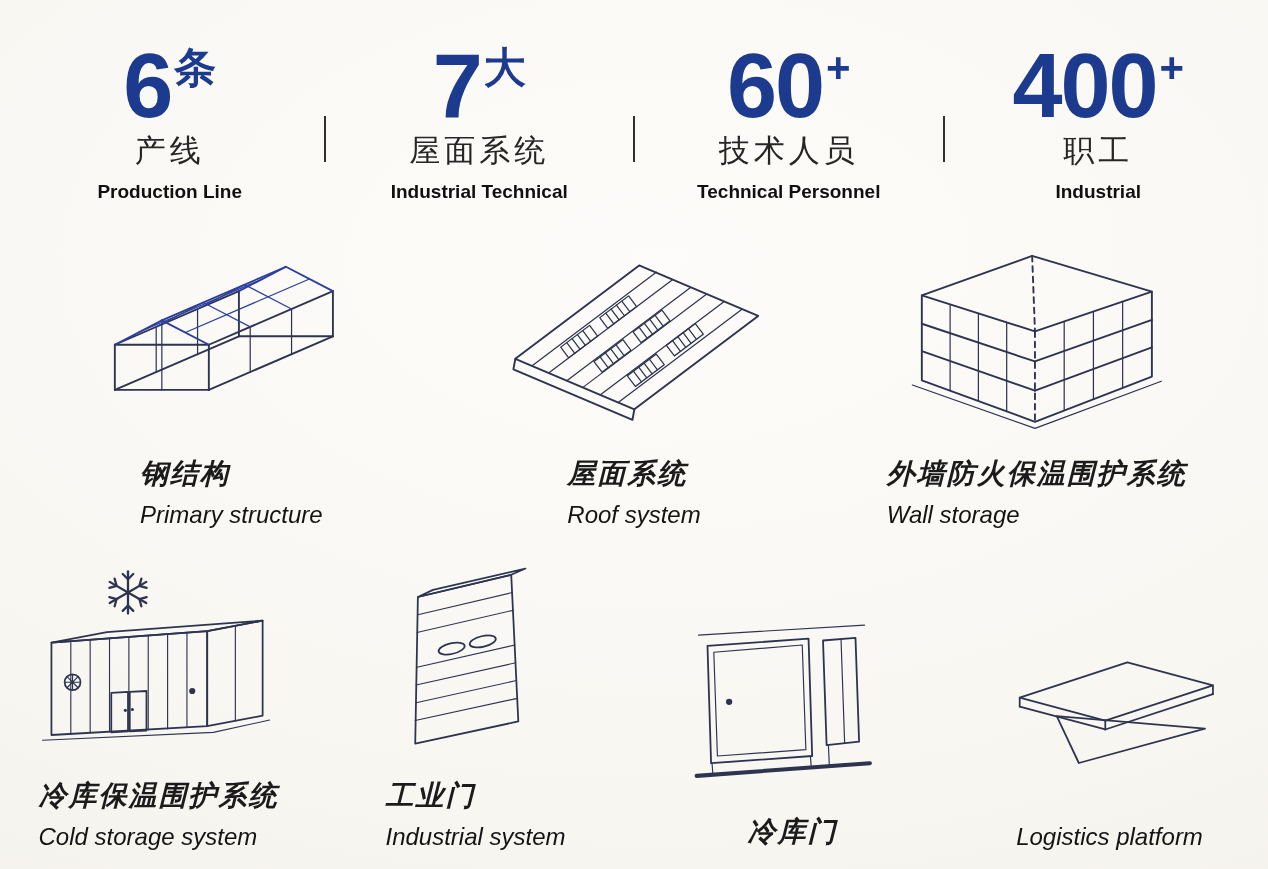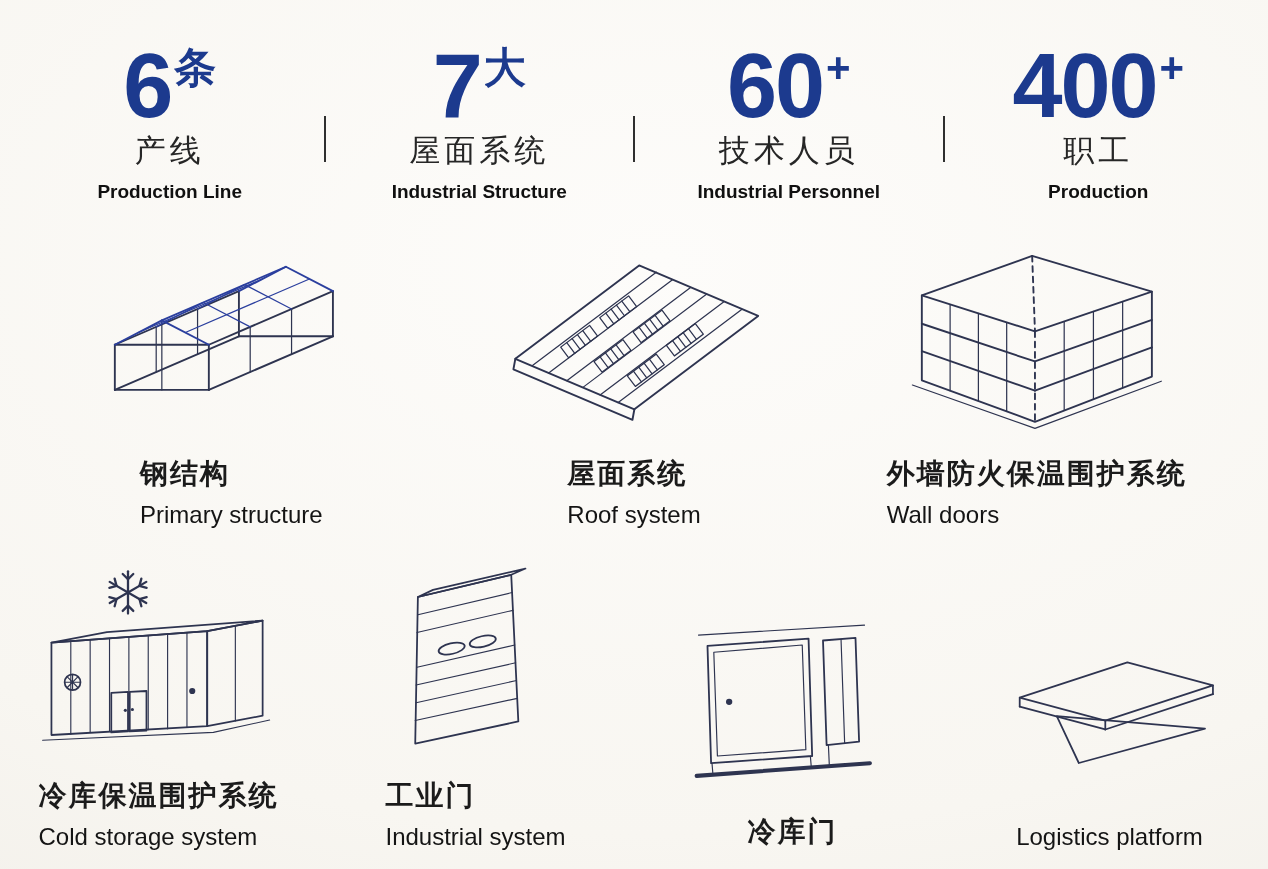--- a/index.html
+++ b/index.html
@@ -67,20 +67,21 @@
   
   .product-row { display: flex; align-items: flex-end; }
   .row-1 { margin-top: 30px; padding: 0 30px; }
   .row-2 { margin-top: 26px; }
   .product {
     flex: 1;
     margin: 0;
     display: flex;
     flex-direction: column;
     align-items: center;
+    font-style: italic;
   }
   .illus {
     height: 202px;
     display: flex;
     align-items: flex-end;
     justify-content: center;
   }
   .illus svg {
     color: var(--line-ink, #2e3450);
     stroke: currentColor;
@@ -125,43 +126,43 @@
     </div>
 
     <div class="stat-divider"></div>
 
     <div class="stat">
       <div class="stat-number-row">
         <span class="stat-number">7</span>
         <span class="stat-suffix">大</span>
       </div>
       <div class="stat-cn">屋面系统</div>
-      <div class="stat-en">Industrial Structure</div>
+      <div class="stat-en">Industrial Technical</div>
     </div>
 
     <div class="stat-divider"></div>
 
     <div class="stat">
       <div class="stat-number-row">
         <span class="stat-number">60</span>
         <span class="stat-suffix">+</span>
       </div>
       <div class="stat-cn">技术人员</div>
-      <div class="stat-en">Industrial Personnel</div>
+      <div class="stat-en">Technical Personnel</div>
     </div>
 
     <div class="stat-divider"></div>
 
     <div class="stat">
       <div class="stat-number-row">
         <span class="stat-number">400</span>
         <span class="stat-suffix">+</span>
       </div>
       <div class="stat-cn">职工</div>
-      <div class="stat-en">Production</div>
+      <div class="stat-en">Industrial</div>
     </div>
 
   </header>
 
   <main>
     <div class="product-row row-1">
 
       <figure class="product">
         <div class="illus">
           <svg viewBox="0 0 320 200" style="height:188px" aria-hidden="true">
@@ -252,21 +253,21 @@
               <line x1="128" y1="91" x2="128" y2="185"></line>
               <line x1="189" y1="90" x2="189" y2="184"></line>
               <line x1="220" y1="79" x2="220" y2="172"></line>
               <line x1="251" y1="69" x2="251" y2="160"></line>
             </g>
             <polyline class="thin" points="28,157 158,203 292,153"></polyline>
           </svg>
         </div>
         <figcaption>
           <div class="p-cn">外墙防火保温围护系统</div>
-          <div class="p-en">Wall doors</div>
+          <div class="p-en">Wall storage</div>
         </figcaption>
       </figure>
 
     </div>
 
     <div class="product-row row-2">
 
       <figure class="product">
         <div class="illus">
           <svg viewBox="0 0 320 225" style="height:198px" aria-hidden="true">

